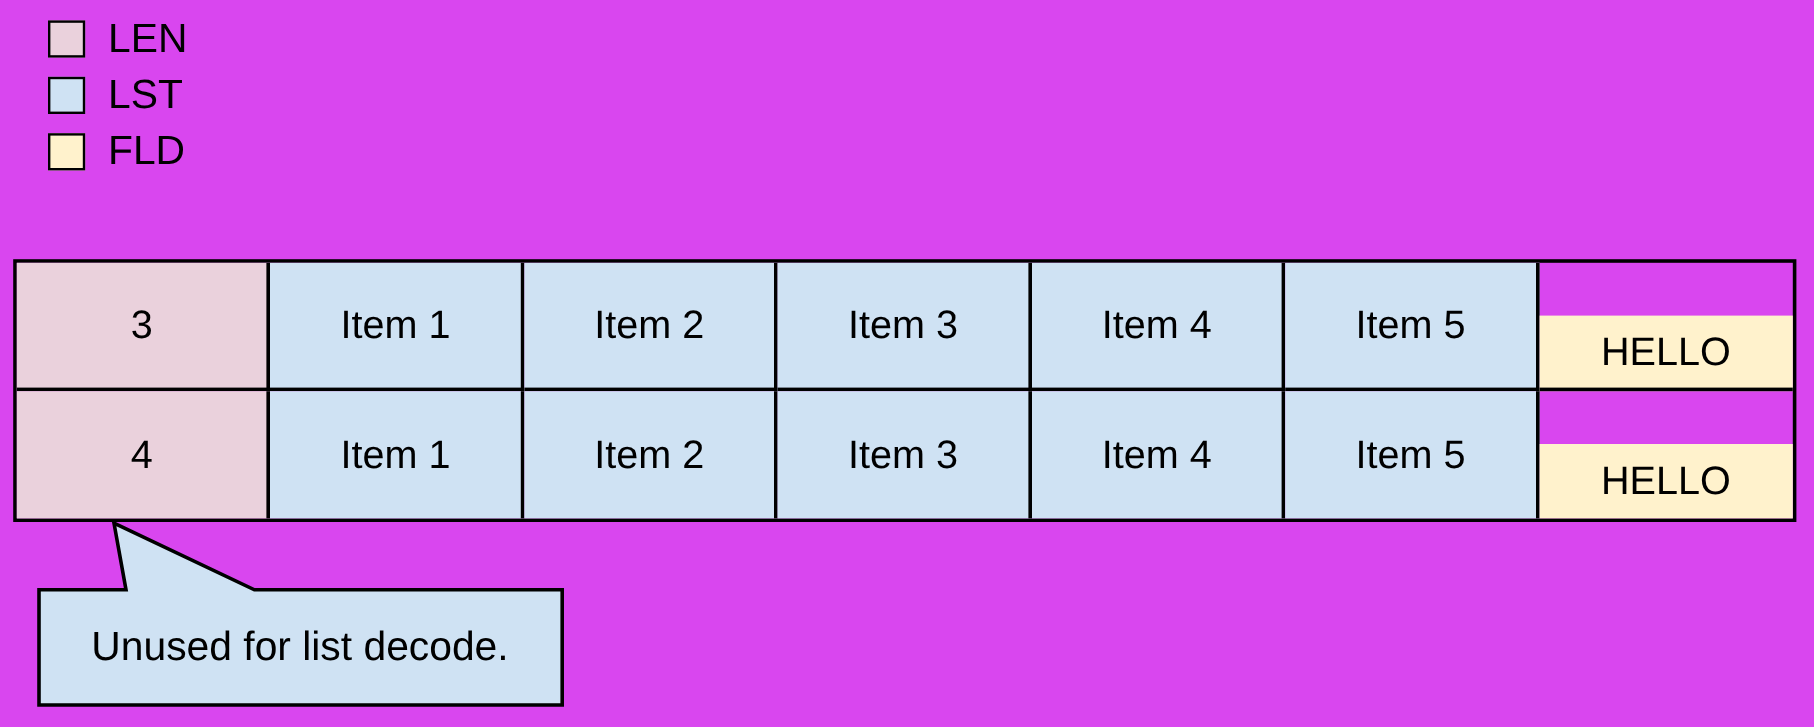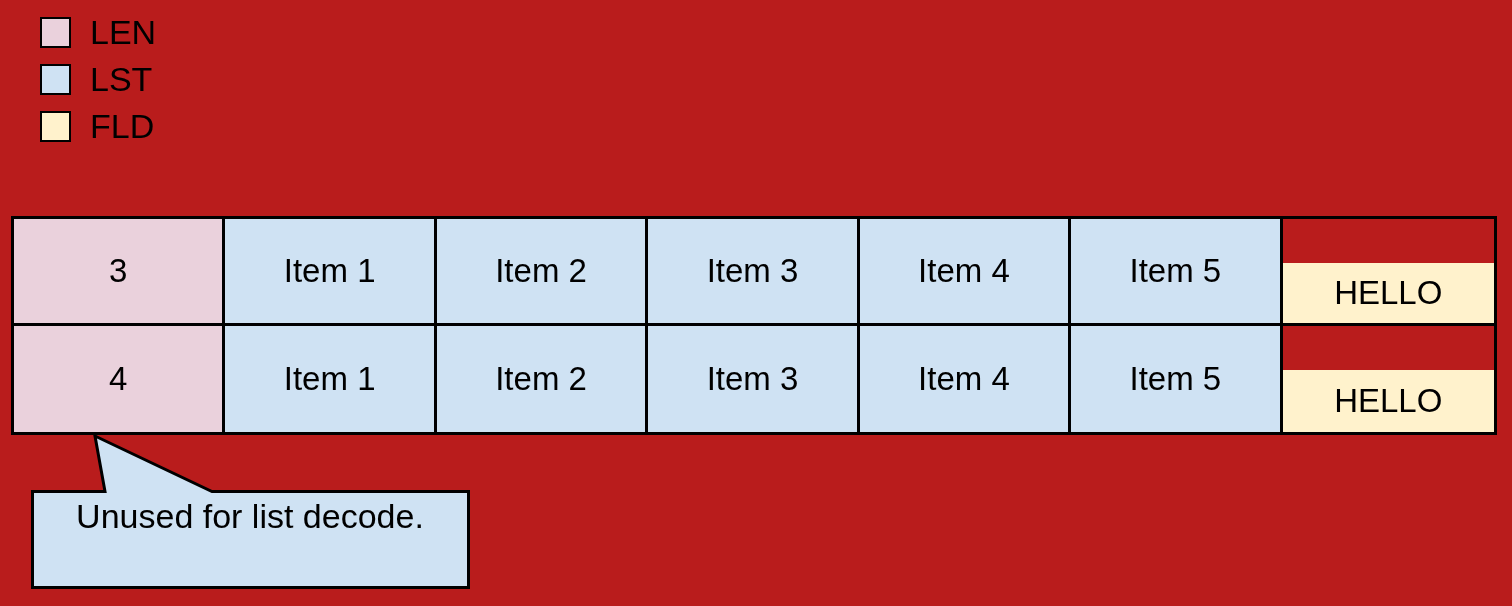--- a/index.html
+++ b/index.html
@@ -1,20 +1,20 @@
 <!DOCTYPE html>
 <html><head>
 <meta charset="utf-8">
 <style>
   html,body{margin:0;padding:0;background:#fff;}
   .canvas{
     position:relative;
     width:1512px;
     height:606px;
-    background:#b91c1c;
+    background:#d946ef;
     font-family:"Liberation Sans", sans-serif;
     color:#000000;
     overflow:hidden;
   }
   
   .legend{
     position:absolute;
     left:40px;
     top:17px;
     display:flex;
@@ -71,21 +71,21 @@
     position:absolute;
     left:0;
     top:0;
     width:1512px;
     height:606px;
     pointer-events:none;
   }
   .callout-text{
     position:absolute;
     left:31px;
-    top:468px;
+    top:491px;
     width:438px;
     height:97px;
     display:flex;
     flex-direction:column;
     align-items:center;
     justify-content:center;
     text-align:center;
     font-size:34px;
     line-height:43px;
   }

